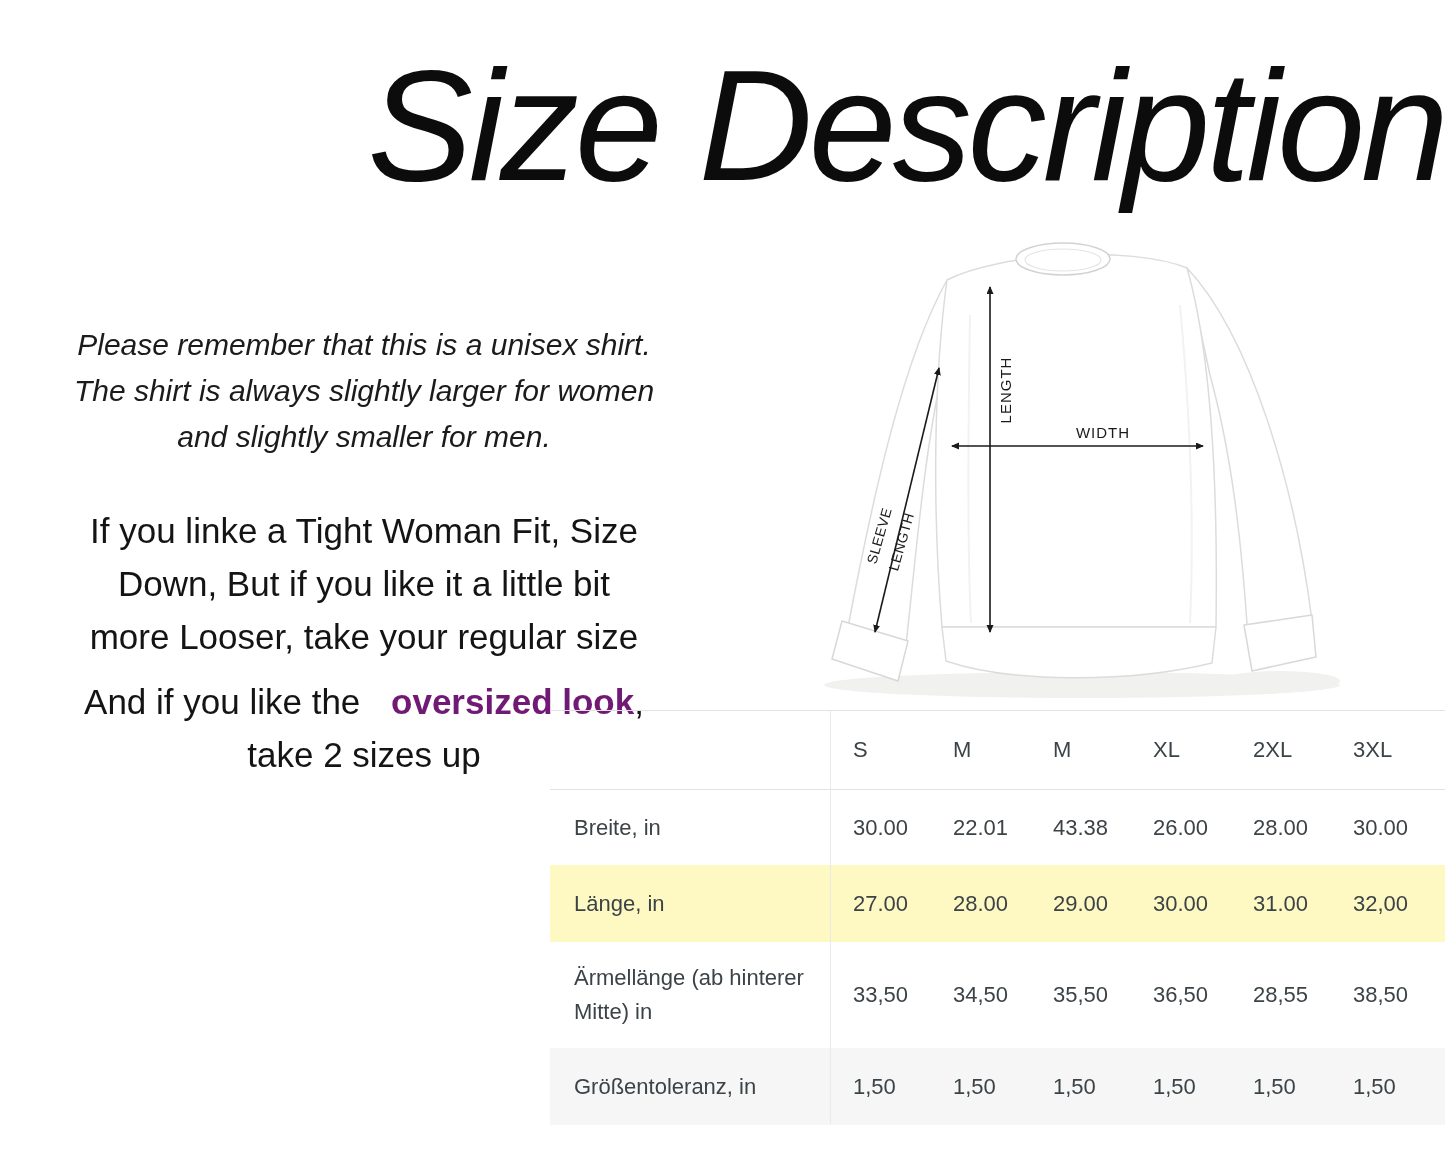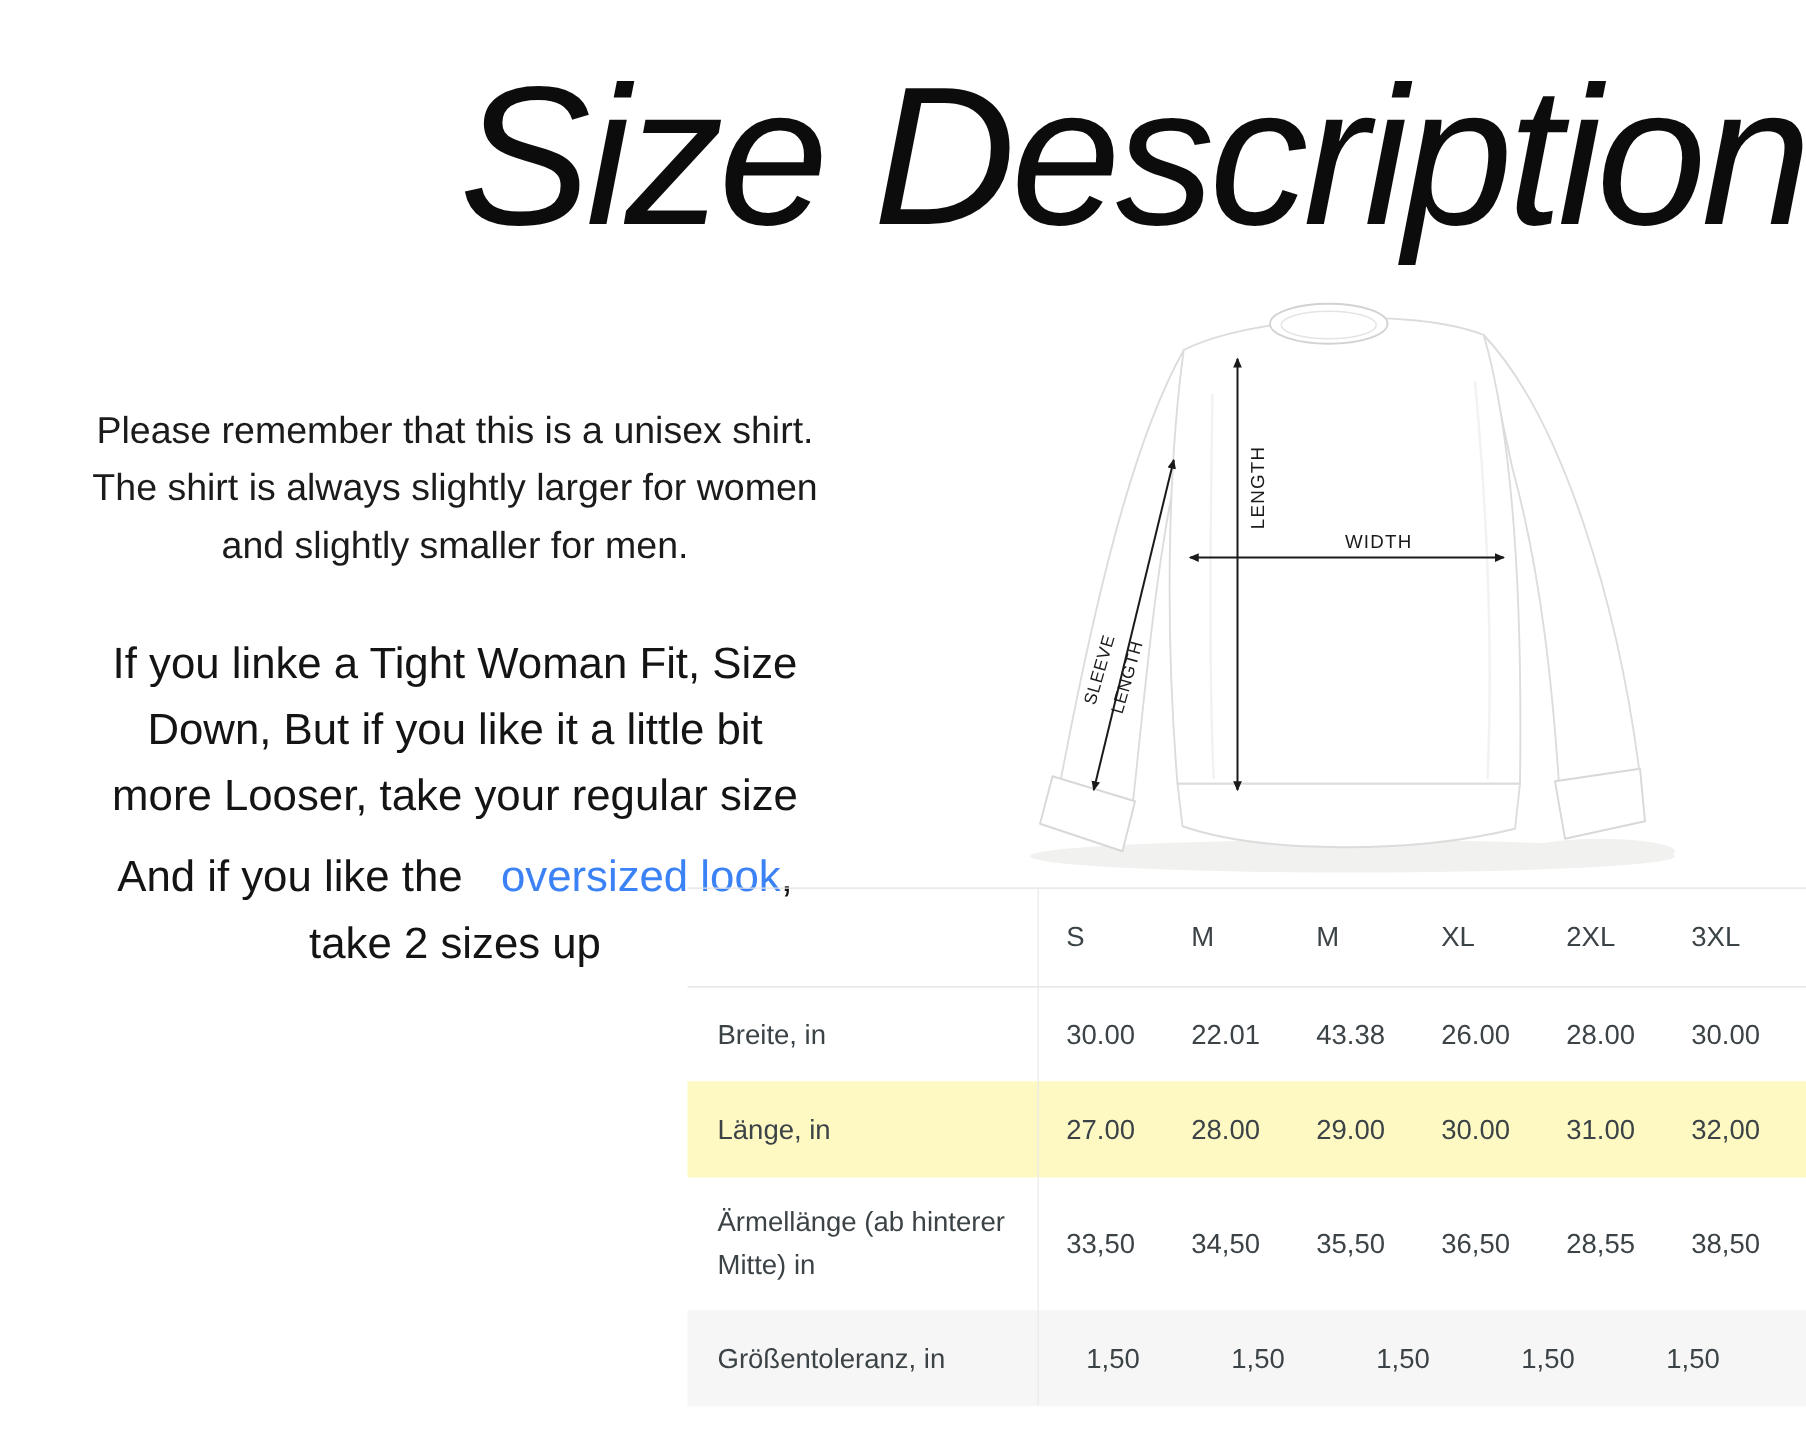--- a/index.html
+++ b/index.html
@@ -8,38 +8,38 @@
     font-family:"Liberation Sans",sans-serif;color:#1e1e1e;
   }
   
   .title{
     position:absolute;top:10px;left:0;width:100%;text-align:right;
     font-family:Liberation Sans, sans-serif;font-style:italic;font-weight:normal;
     font-size:158px;line-height:230px;color:#0c0c0c;letter-spacing:-4px;white-space:nowrap;
   }
   
   .left-col{position:absolute;left:38px;top:322px;width:652px;text-align:center;}
-  .p-intro{font-size:30px;line-height:46px;color:#1b1b1b;}
+  .p-intro{font-size:30px;line-height:46px;color:#1b1b1b;font-style:italic;}
   .p-fit{margin-top:44px;font-size:35px;line-height:53px;color:#141414;}
   .p-oversized{margin-top:12px;font-size:35px;line-height:53px;color:#141414;}
-  .hl{color:#3b82f6;font-weight:normal;margin-left:21px;}
+  .hl{color:#701a75;font-weight:bold;margin-left:21px;}
   
   .diagram{position:absolute;left:820px;top:235px;width:625px;height:475px;}
   .diagram svg{display:block;}
   
   .size-table{
     position:absolute;left:550px;top:710px;width:895px;height:413px;
     border-top:1px solid #e2e2e2;font-size:22px;color:#3c4347;
   }
   .trow{display:grid;grid-template-columns:280px 100px 100px 100px 100px 100px 1fr;align-items:center;}
   .trow.head{height:78px;border-bottom:1px solid #e2e2e2;}
   .trow.r0{height:75px;}
   .trow.r1{height:77px;background:#fef9c3;}
   .trow.r2{height:106px;}
-  .trow.r3{height:77px;background:#f6f6f6;gap:16px;}
+  .trow.r3{height:77px;background:#f6f6f6;}
   .tcell{padding-left:23px;}
   .tlabel{padding-left:24px;padding-right:16px;line-height:34px;}
   .vdivider{position:absolute;left:280px;top:0;width:1px;height:413px;background:#e9e9e9;}
 </style>
 </head>
 <body>
 
 <div class="canvas">
 
   <div class="title">Size Description</div>

